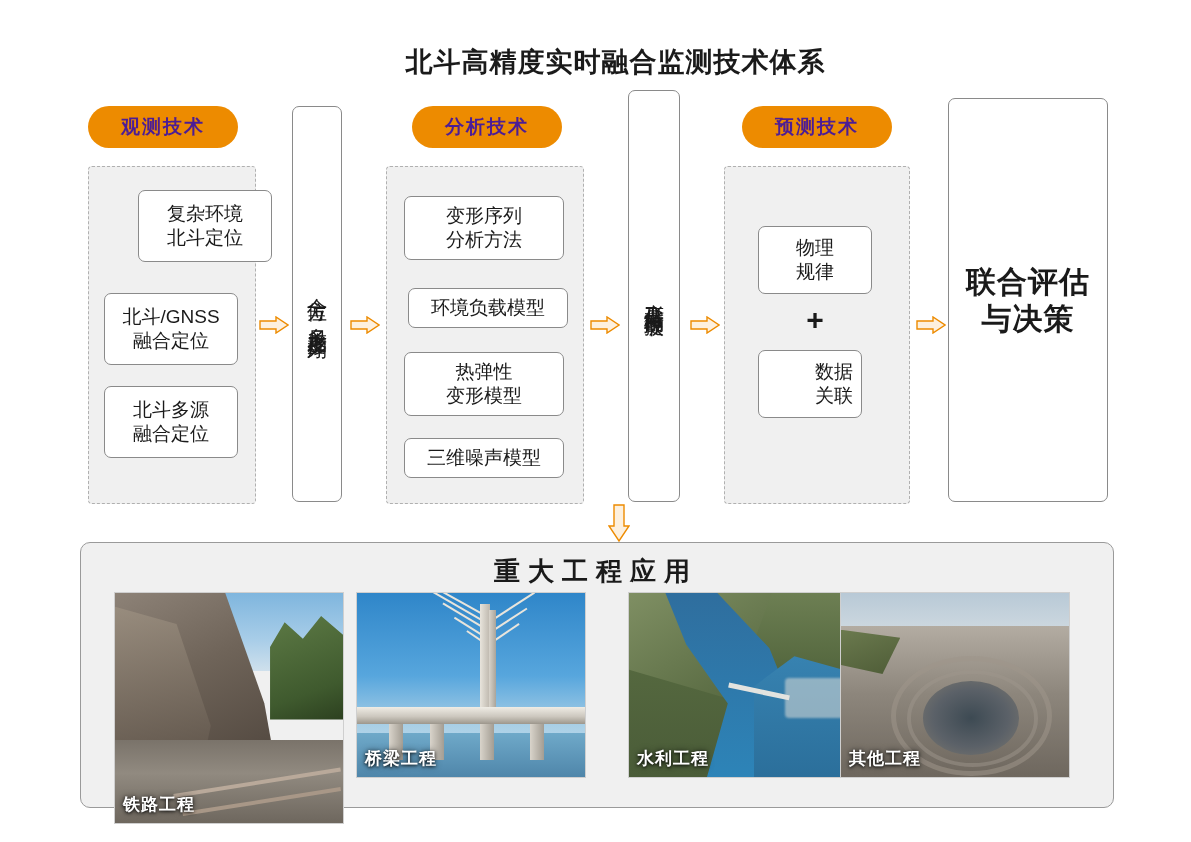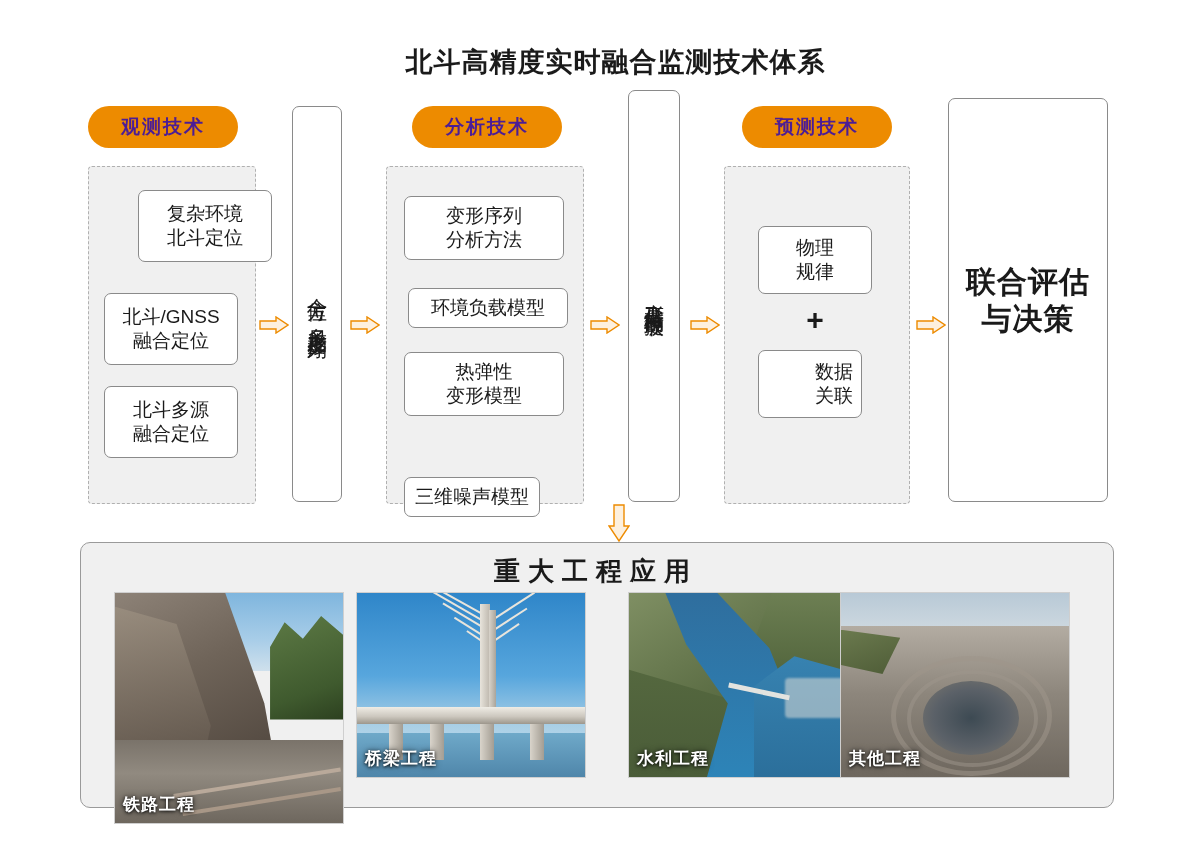--- a/index.html
+++ b/index.html
@@ -227,21 +227,21 @@
 
   <div class="abs pill" style="left:412px; top:106px; width:150px;">分析技术</div>
 
   <div class="abs dashed-group" style="left:386px; top:166px; width:196px; height:336px;"></div>
 
   <div class="abs box" style="left:404px; top:196px; width:160px; height:64px; white-space:pre-line;">变形序列
 分析方法</div>
   <div class="abs box" style="left:408px; top:288px; width:160px; height:40px;">环境负载模型</div>
   <div class="abs box" style="left:404px; top:352px; width:160px; height:64px; white-space:pre-line;">热弹性
 变形模型</div>
-  <div class="abs box" style="left:404px; top:438px; width:136px; height:40px;margin-top:39px;">三维噪声模型</div>
+  <div class="abs box" style="left:404px; top:438px; width:160px; height:40px;">三维噪声模型</div>
 
   <div class="arrow-h" style="left:590px; top:316px;">
     <svg width="30" height="18" viewBox="0 0 30 18">
       <polygon points="1,5 17,5 17,1 29,9 17,17 17,13 1,13" fill="#fdf0de" stroke="#ED8B00" stroke-width="1.4"></polygon>
     </svg>
   </div>
 
   <div class="abs box tall-vertical" style="left:628px; top:90px; width:52px; height:412px;">变形信号精确提取</div>
 
   <div class="arrow-h" style="left:690px; top:316px;">

